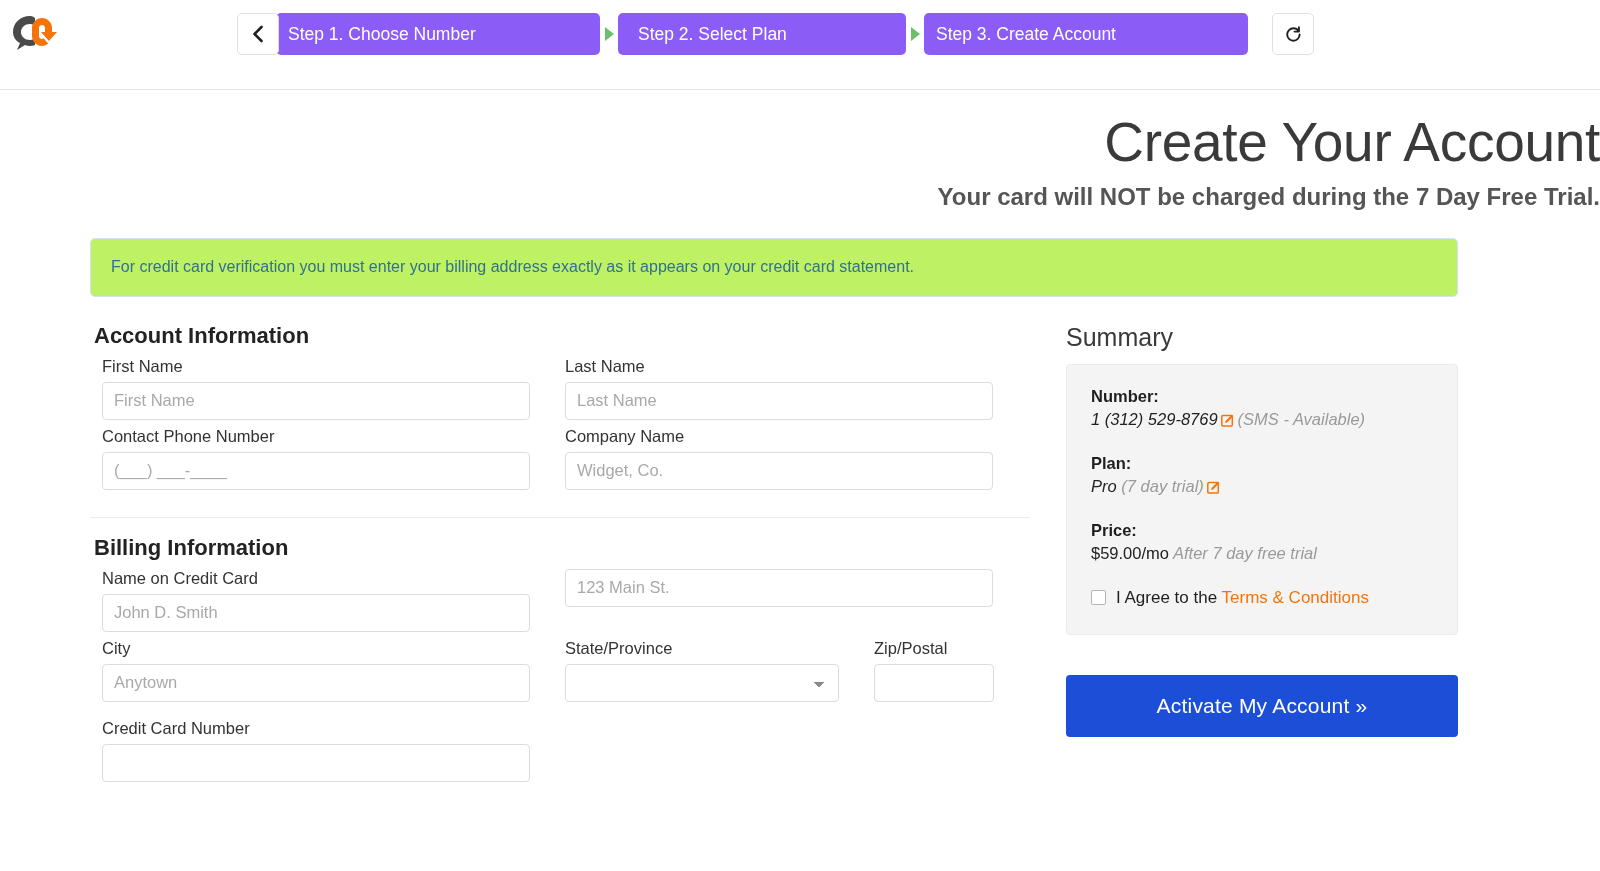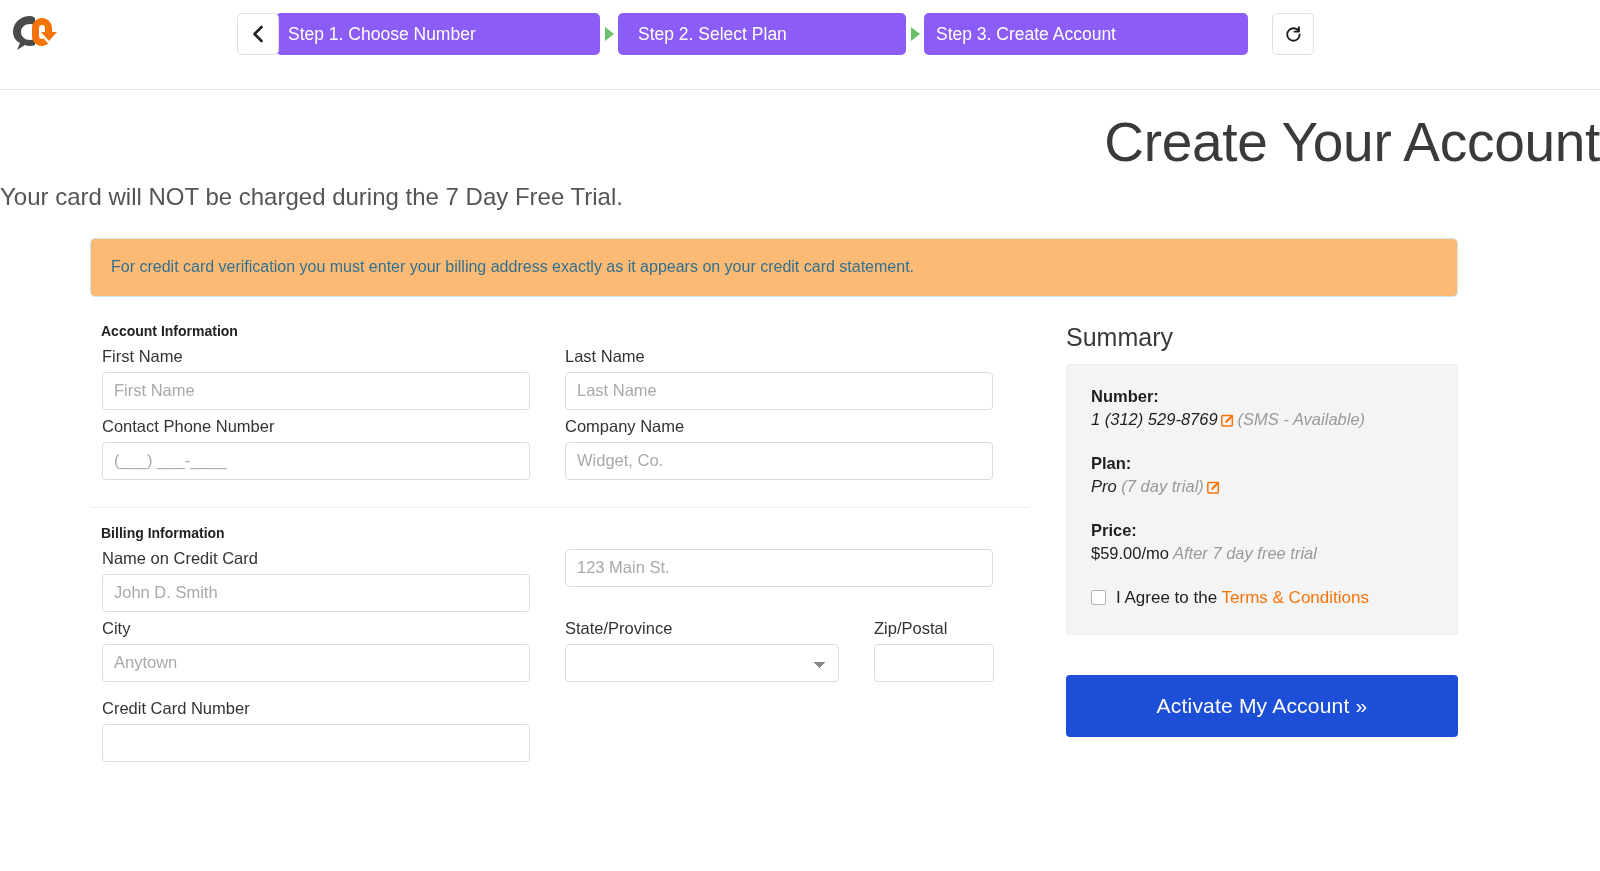--- a/index.html
+++ b/index.html
@@ -83,52 +83,52 @@
   .page-title {
     text-align: right;
     font-size: 55px;
     font-weight: 300;
     color: #3a3a3a;
     margin: 0;
     padding-top: 20px;
     letter-spacing: -0.3px;
   }
   .page-sub {
-    text-align: left;
+    text-align: right;
     font-size: 24px;
-    font-weight: 400;
+    font-weight: 700;
     color: #555555;
     margin: 0;
     padding-top: 9px;
   }
   .alert {
     margin: 27px 142px 0 90px;
-    background: #fdba74;
+    background: #bef264;
     border: 1px solid #cfe6f2;
     border-radius: 5px;
     color: #31708f;
     font-size: 16px;
     padding: 18px 20px;
     line-height: 1.3;
   }
 
   
   .cols {
     display: flex;
     padding: 0 142px 0 90px;
     margin-top: 26px;
   }
   .col-left { width: 940px; flex: 0 0 940px; }
   .col-right { flex: 1 1 auto; padding-left: 36px; }
 
   .sec-title {
-    font-size: 14px;
+    font-size: 22px;
     font-weight: bold;
     color: #222222;
-    margin: 0 0 8px 11px;
+    margin: 0 0 8px 4px;
   }
   .field-row {
     display: flex;
     padding-left: 12px;
   }
   .field { margin-bottom: 7px; }
   .f-firstname, .f-phone, .f-ccname, .f-city, .f-ccnum { width: 428px; flex: 0 0 428px; }
   .f-gap { width: 35px; flex: 0 0 35px; }
   .f-lastname, .f-company, .f-billaddr { width: 428px; flex: 0 0 428px; }
   .f-state { width: 274px; flex: 0 0 274px; }

